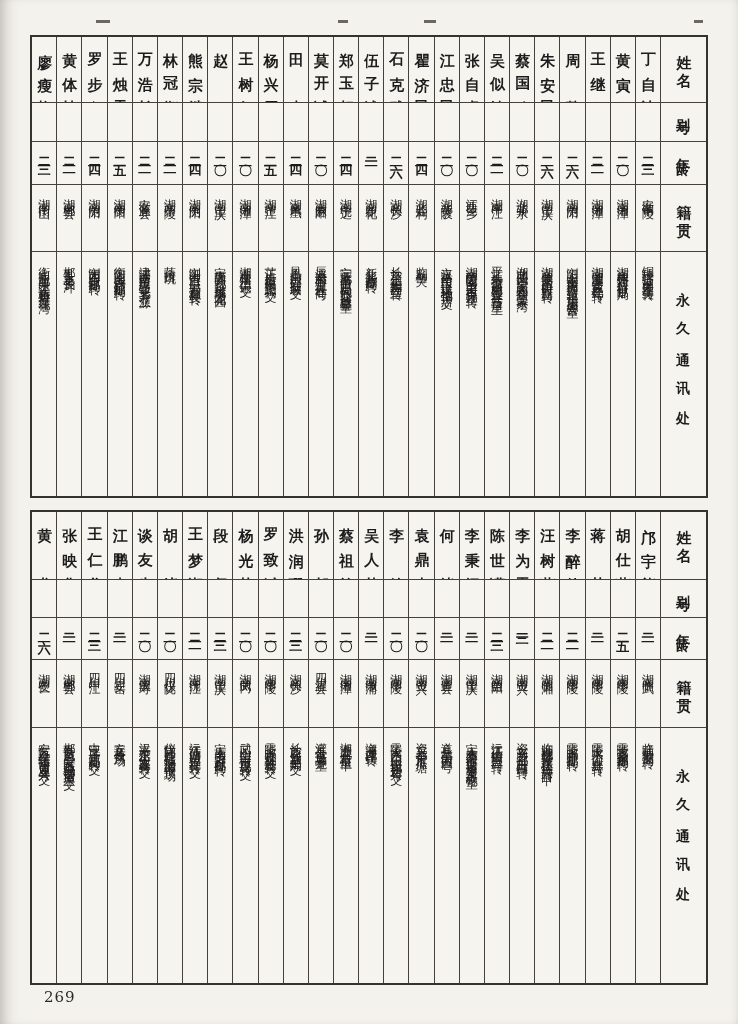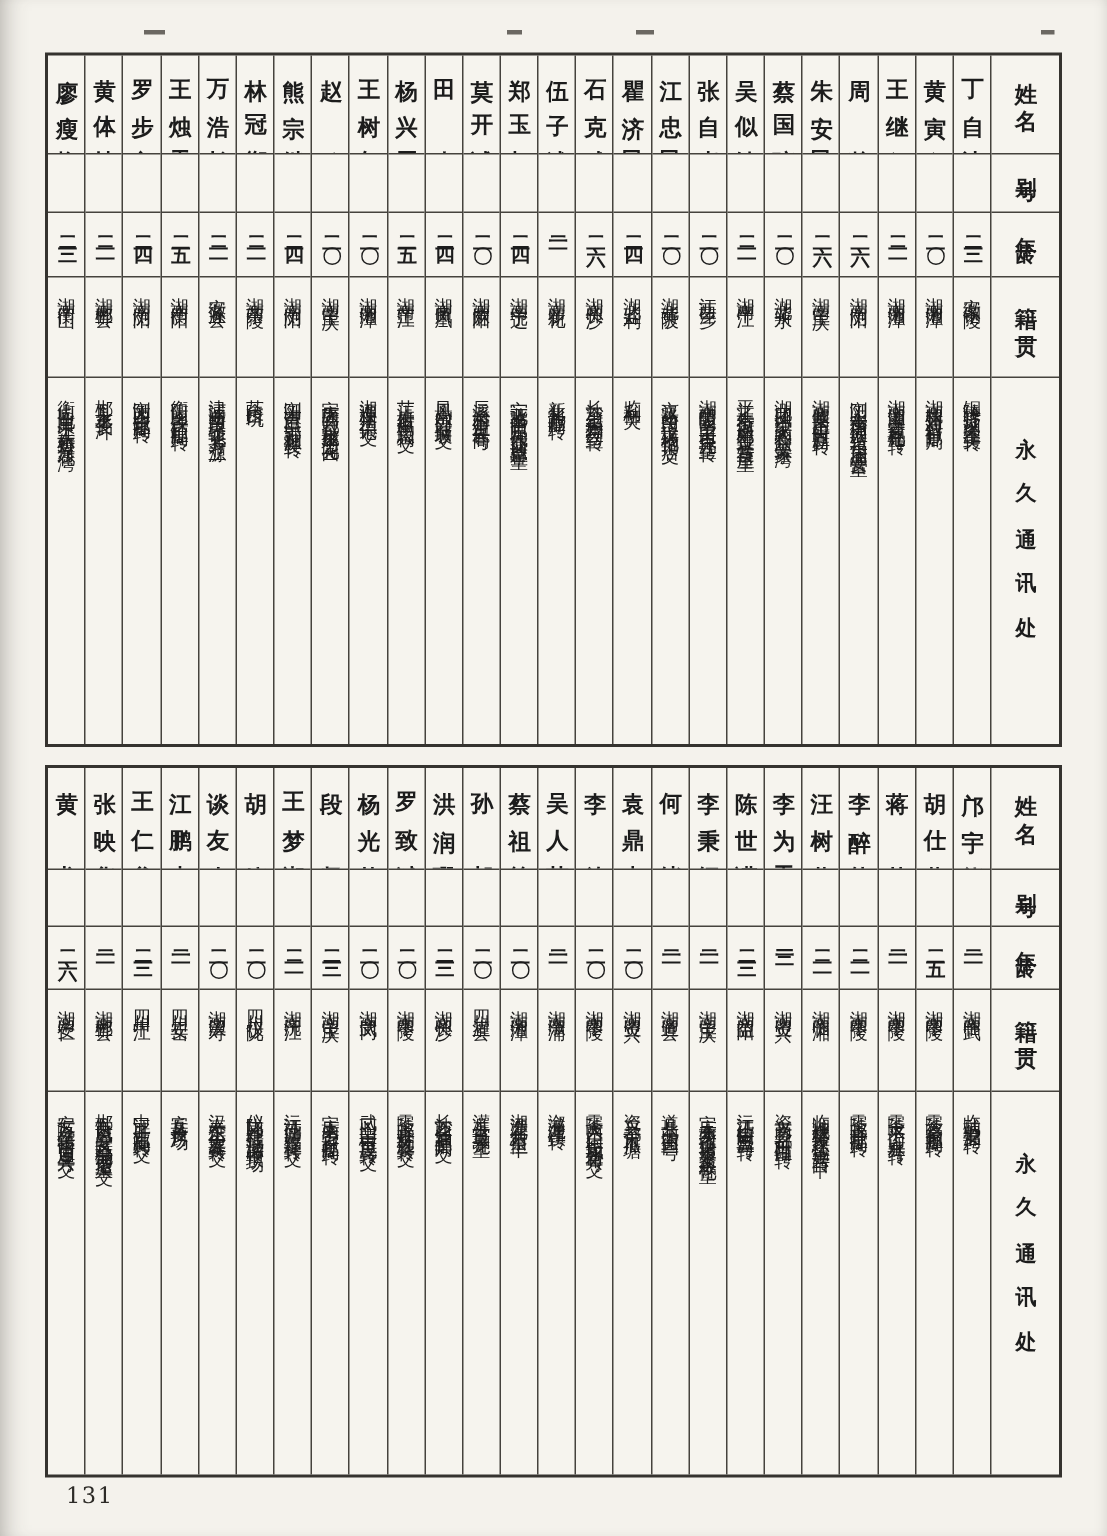--- a/index.html
+++ b/index.html
@@ -1050,14 +1050,14 @@
     <div class="cell cell-native r-native">
             <span class="vtext">湖南安仁</span>
           </div>
     <div class="cell cell-addr r-addr">
             <span class="vtext">安仁万隆馆转南雷庙厚兴号交</span>
           </div>
   </div>
 </div>
   </section>
 
-  <div class="page-number">131</div>
+  <div class="page-number">269</div>
 </div>
 
 </body></html>

